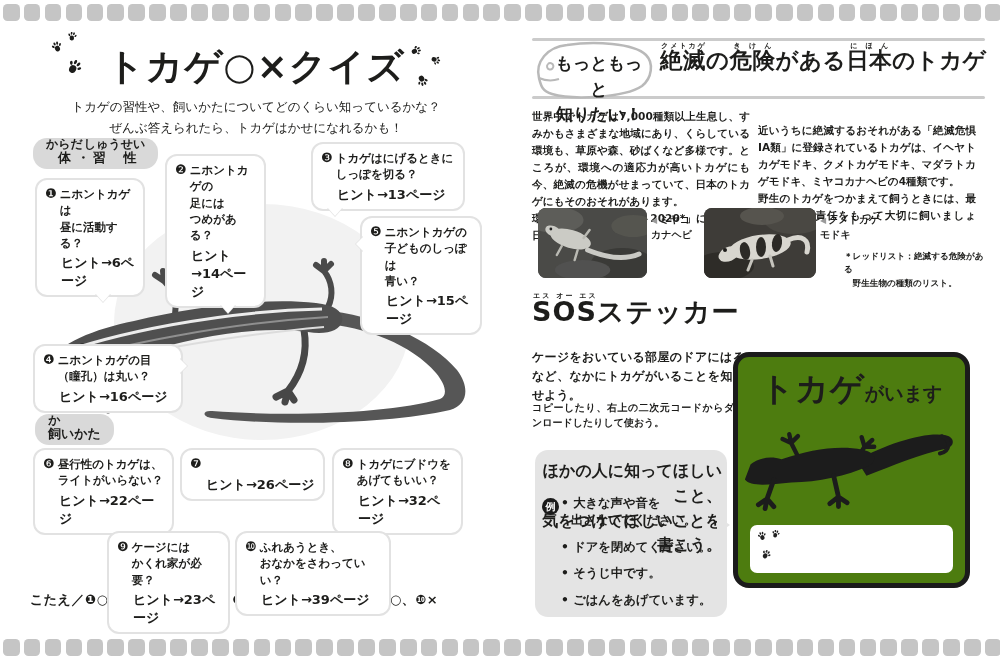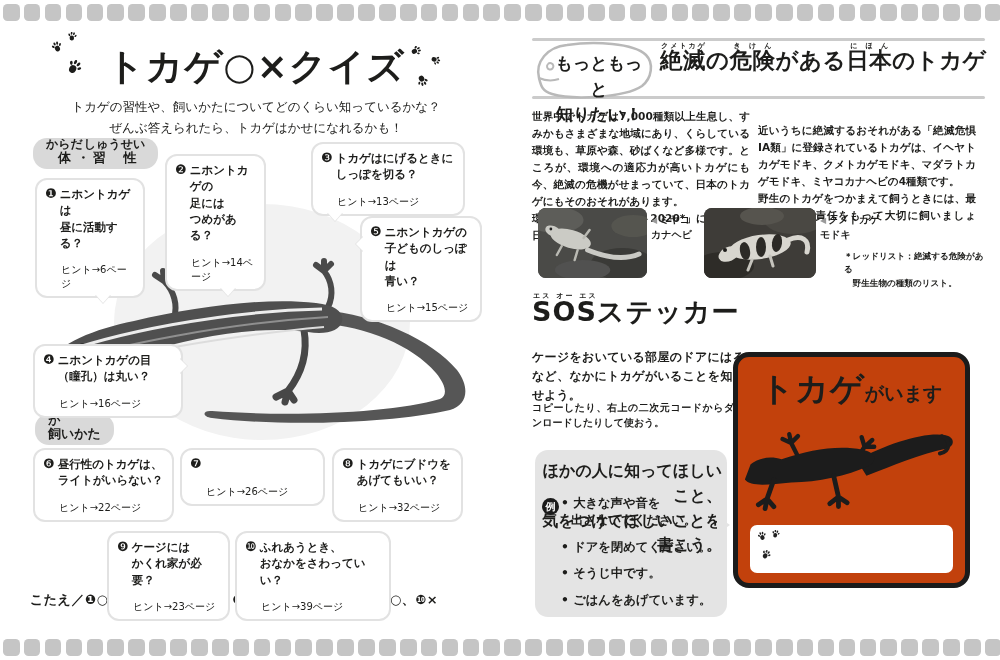--- a/index.html
+++ b/index.html
@@ -23,21 +23,21 @@
   rt{font-size:12px;font-weight:700;letter-spacing:0;}
   .pill1{left:3px;top:108px;}
   .pill2{left:5px;top:384px;}
 
   .liz-stage{position:absolute;left:2px;top:170px;width:450px;height:250px;z-index:1;}
 
   .bubble{position:absolute;background:#fff;border:2px solid #e2e2e2;border-radius:12px;padding:6px 8px 5px;box-sizing:border-box;z-index:3;}
   .q{display:flex;gap:3px;align-items:flex-start;}
   .qnum{font-size:13px;line-height:1.3;flex:none;}
   .qtext{font-size:11.5px;font-weight:800;line-height:1.42;white-space:pre-line;}
-  .qhint{font-size:10px;font-weight:400;margin:12px 0 0 16px;color:#1d1d1b;}
+  .qhint{font-size:13px;font-weight:700;margin:3px 0 0 16px;color:#1d1d1b;}
   .tail-b::after{content:'';position:absolute;bottom:-15px;left:55%;border:8px solid transparent;border-top:9px solid #fff;filter:drop-shadow(0 1px 0 #e2e2e2);}
   .tail-bl::after{content:'';position:absolute;bottom:-15px;left:14px;border:8px solid transparent;border-top:9px solid #fff;filter:drop-shadow(0 1px 0 #e2e2e2);}
   .tail-r::after{content:'';position:absolute;right:-14px;top:12px;border:8px solid transparent;border-left:8px solid #fff;filter:drop-shadow(1px 0 0 #e2e2e2);}
   .tail-l::after{content:'';position:absolute;left:-14px;top:18px;border:8px solid transparent;border-right:8px solid #fff;filter:drop-shadow(-1px 0 0 #e2e2e2);}
   .qb1{left:5px;top:148px;width:110px;}
   .qb2{left:135px;top:124px;width:101px;}
   .qb3{left:281px;top:112px;width:154px;}
   .qb4{left:3px;top:314px;width:150px;}
   .qb5{left:330px;top:186px;width:122px;}
   .qb6{left:3px;top:418px;width:141px;}
@@ -68,21 +68,21 @@
   .cap .mk{color:#9a9a9a;font-size:8px;margin-right:2px;}
   .cap1{left:119px;top:182px;}
   .cap2{left:288px;top:182px;}
   .footnote{position:absolute;left:312px;top:220px;width:141px;font-size:8.6px;font-weight:700;line-height:1.55;white-space:pre-line;}
 
   .sos-title{position:absolute;left:0;top:262px;font-size:27px;font-weight:800;letter-spacing:1px;}
   .sos-title rt{font-size:7px;}
   .sos-p1{position:absolute;left:0;top:318px;width:213px;font-size:12px;font-weight:800;line-height:1.58;text-align:justify;}
   .sos-p2{position:absolute;left:0;top:370px;width:213px;font-size:10px;font-weight:700;line-height:1.5;text-align:justify;}
 
-  .sticker{position:absolute;left:201px;top:322px;width:237px;height:236px;background:#c2410c;border:5px solid #1b1b1b;border-radius:16px;box-sizing:border-box;z-index:2;}
+  .sticker{position:absolute;left:201px;top:322px;width:237px;height:236px;background:#4d7c0f;border:5px solid #1b1b1b;border-radius:16px;box-sizing:border-box;z-index:2;}
   .sticker-title{text-align:center;margin-top:10px;font-weight:800;white-space:nowrap;}
   .st-big{font-size:33px;letter-spacing:1px;}
   .st-small{font-size:19px;}
   .st-liz{position:absolute;left:3px;top:60px;width:222px;height:102px;}
   .st-strip{position:absolute;left:12px;bottom:10px;width:203px;height:48px;background:#fff;border-radius:7px;}
 
   .gbubble{position:absolute;left:3px;top:420px;width:192px;height:167px;background:#e4e4e4;border-radius:13px;z-index:2;}
   .gbubble::after{content:'';position:absolute;right:-12px;top:66px;border:9px solid transparent;border-left:13px solid #e4e4e4;}
   .gb-intro{margin:9px 5px 0;text-align:right;font-size:16px;font-weight:800;line-height:1.55;white-space:pre-line;}
   .gb-badge{position:absolute;left:7px;top:48px;width:17px;height:17px;background:#1b1b1b;color:#fff;border-radius:50%;font-size:10px;font-weight:700;display:flex;align-items:center;justify-content:center;}

